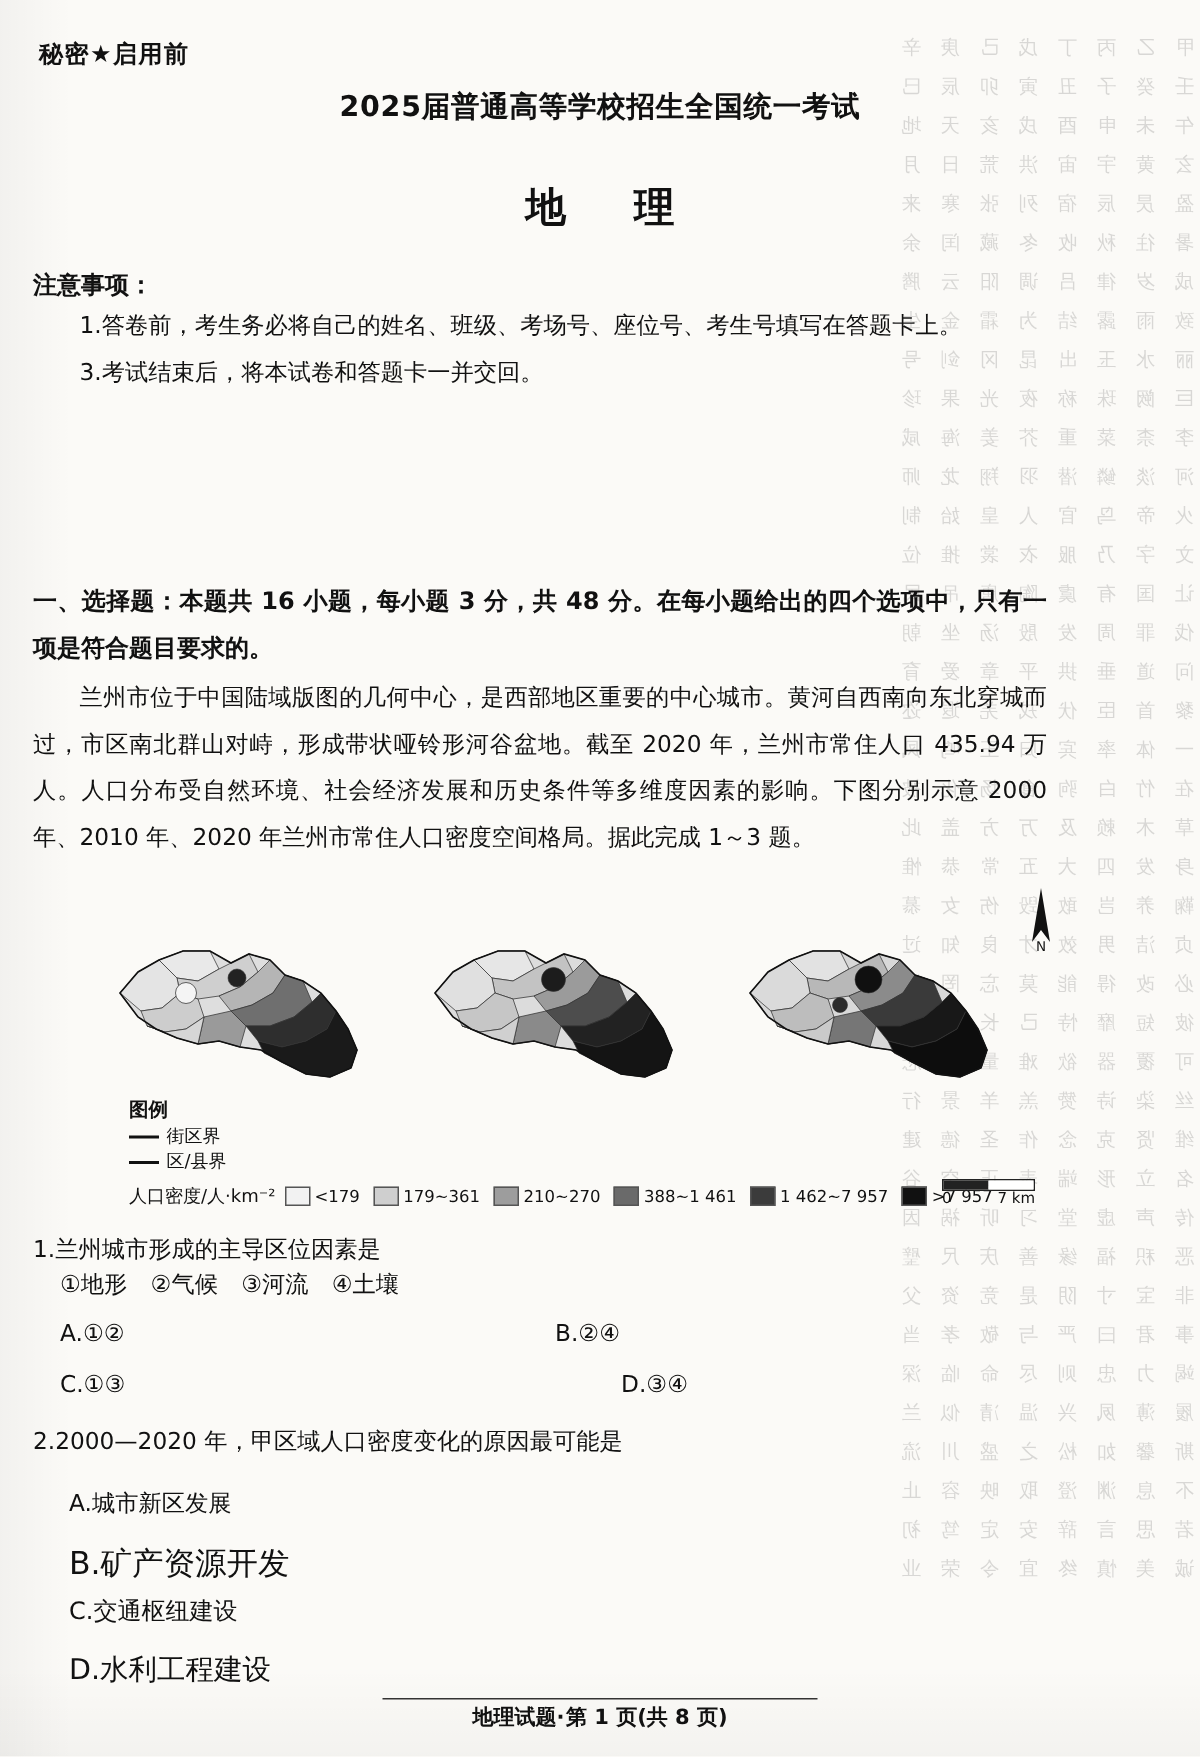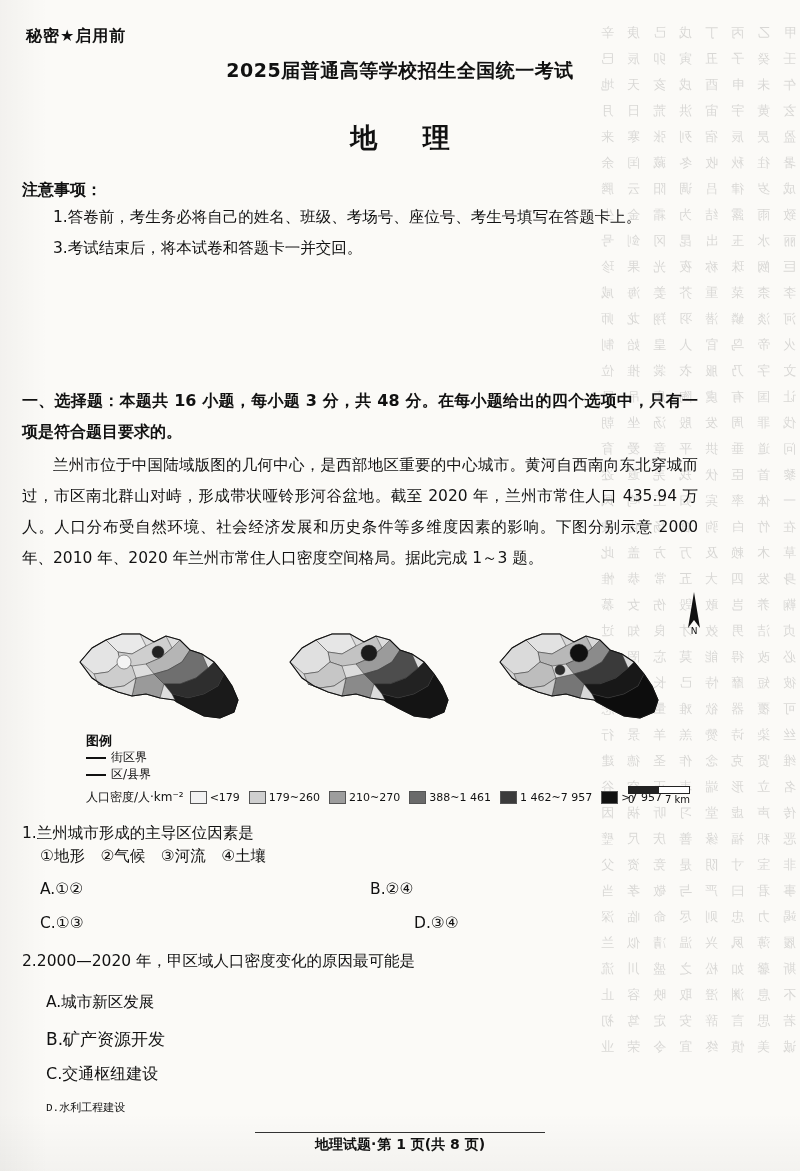--- a/index.html
+++ b/index.html
@@ -105,23 +105,23 @@
   .q { position:absolute; left:22px; width:676px; font-size:15.5px; line-height:30px; }
   .q1 { top:818px; }
   .q1-opts { position:absolute; left:40px; top:846px; font-size:15.5px; }
   .q1-ab  { position:absolute; left:40px; top:880px; width:640px; font-size:15.5px; }
   .q1-cd  { position:absolute; left:40px; top:914px; width:640px; font-size:15.5px;gap:44px; }
   .row2 { display:flex; }
   .row2 > span:first-child { width:330px; display:inline-block; }
 
   .q2 { top:946px; }
   .q2-a { position:absolute; left:46px; top:992px; font-size:15.5px; }
-  .q2-b { position:absolute; left:46px; top:1028px; font-size:17px; }
+  .q2-b { position:absolute; left:46px; top:1028px; font-size:21px; }
   .q2-c { position:absolute; left:46px; top:1064px; font-size:16px; }
-  .q2-d { position:absolute; left:46px; top:1100px; font-size:11px;font-family:Liberation Mono, monospace; }
+  .q2-d { position:absolute; left:46px; top:1100px; font-size:19px; }
 
   .footer {
     position:absolute; left:0; top:1136px; width:800px;
     text-align:center; font-size:14px; font-weight:bold;
   }
   .footer .dots { letter-spacing:1px; }
   .rule {
     position:absolute; left:255px; top:1132px; width:290px; border-top:1px solid #333;
   }
 </style>
@@ -273,21 +273,21 @@
       </div>
 
       <div class="density-row">
         <span class="dlabel">人口密度/人·km⁻²</span>
         <span class="dl-item">
           <span class="swatch" style="background:#f2f2f2"></span>
           <span>&lt;179</span>
         </span>
         <span class="dl-item">
           <span class="swatch" style="background:#cfcfcf"></span>
-          <span>179~260</span>
+          <span>179~361</span>
         </span>
         <span class="dl-item">
           <span class="swatch" style="background:#9d9d9d"></span>
           <span>210~270</span>
         </span>
         <span class="dl-item">
           <span class="swatch" style="background:#6a6a6a"></span>
           <span>388~1 461</span>
         </span>
         <span class="dl-item">

